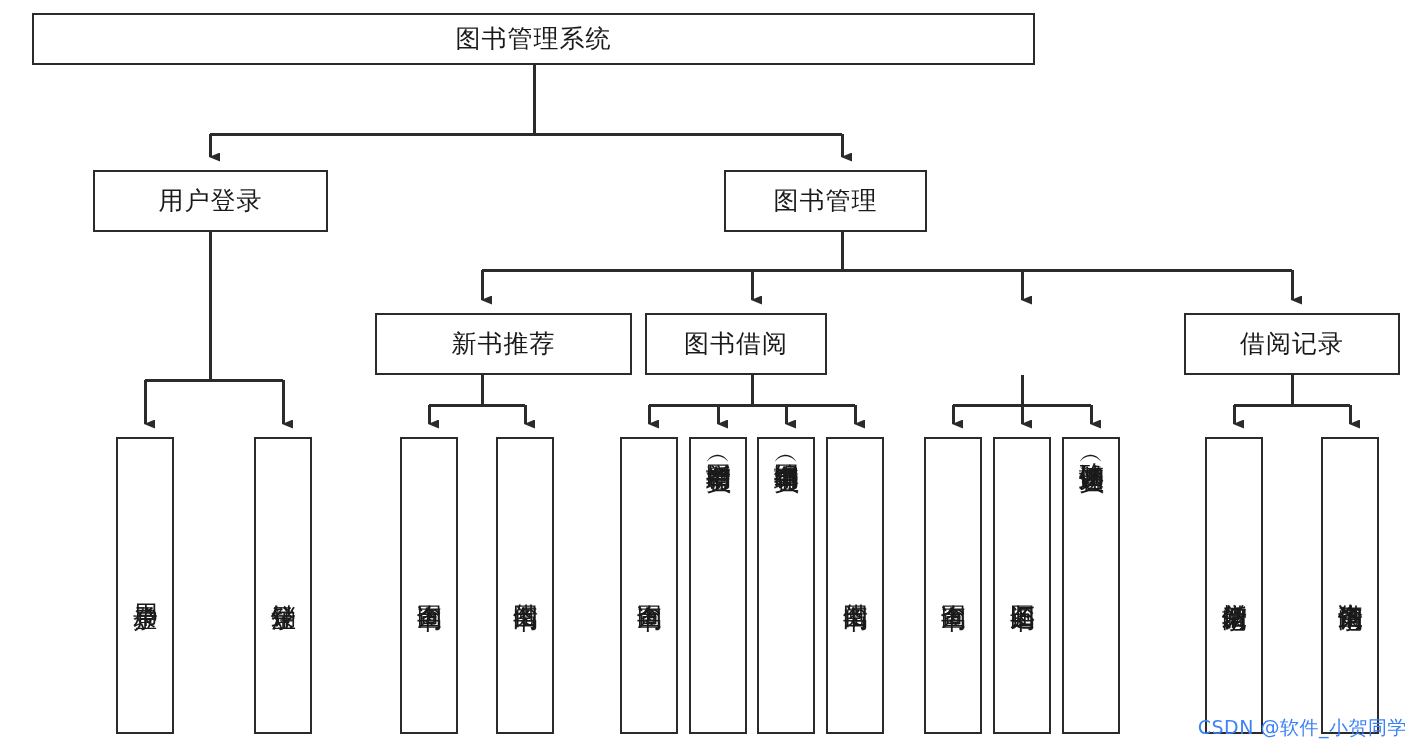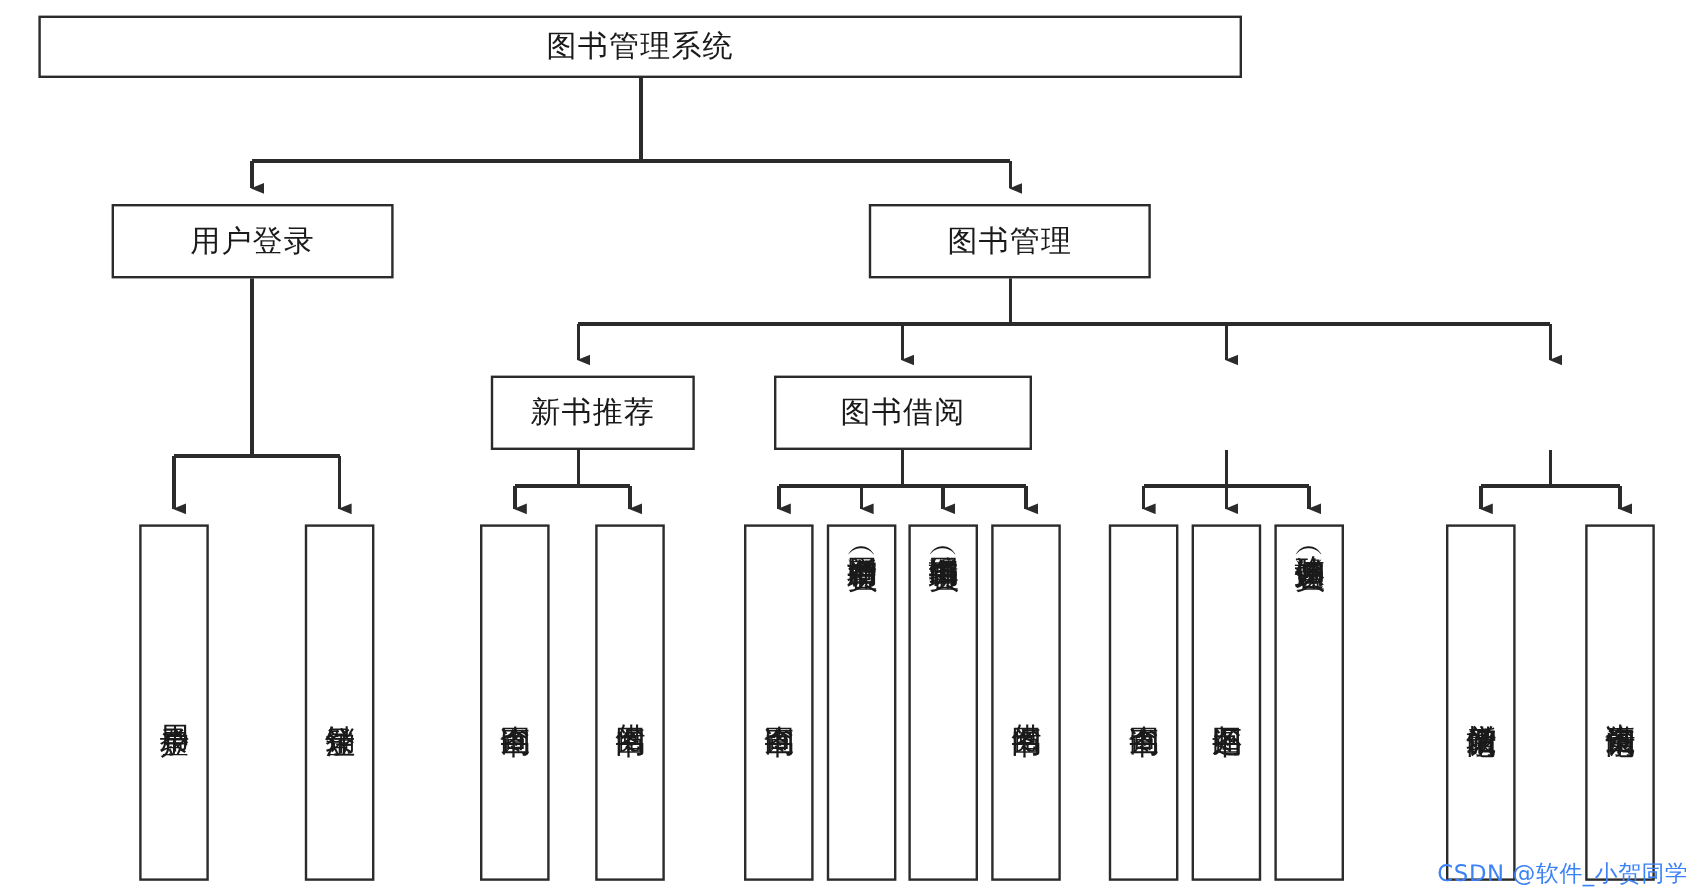--- a/index.html
+++ b/index.html
@@ -147,29 +147,32 @@
     </g>
   </svg>
 
   <div class="node node-h" style="left:20px; top:13px; width:1003px; height:52px;">
     <span>图书管理系统</span>
   </div>
 
   <div class="node node-h" style="left:81px; top:170px; width:235px; height:62px;">
     <span>用户登录</span>
   </div>
-  <div class="node node-h" style="left:712px; top:170px; width:235px; height:62px;">
+  <div class="node node-h" style="left:712px; top:170px; width:203px; height:62px;">
     <span>图书管理</span>
   </div>
 
-  <div class="node node-h" style="left:363px; top:313px; width:170px; height:62px;margin-left:34px;">
+  <div class="node node-h" style="left:363px; top:313px; width:257px; height:62px;">
     <span>新书推荐</span>
   </div>
-  <div class="node node-h" style="left:633px; top:313px; width:215px; height:62px;">
+  <div class="node node-h" style="left:633px; top:313px; width:182px; height:62px;">
     <span>图书借阅</span>
+  </div>
+  <div class="node node-h" style="left:1172px; top:313px; width:216px; height:62px;">
+    <span>借阅记录</span>
   </div>
 
   <div class="node node-leaf node-leaf-centered" style="left:104px; top:437px; width:58px; height:297px;">
     <span class="vtext-center">用户登录</span>
   </div>
   <div class="node node-leaf node-leaf-centered" style="left:242px; top:437px; width:58px; height:297px;">
     <span class="vtext-center">注销登录</span>
   </div>
 
   <div class="node node-leaf node-leaf-centered" style="left:388px; top:437px; width:58px; height:297px;">

